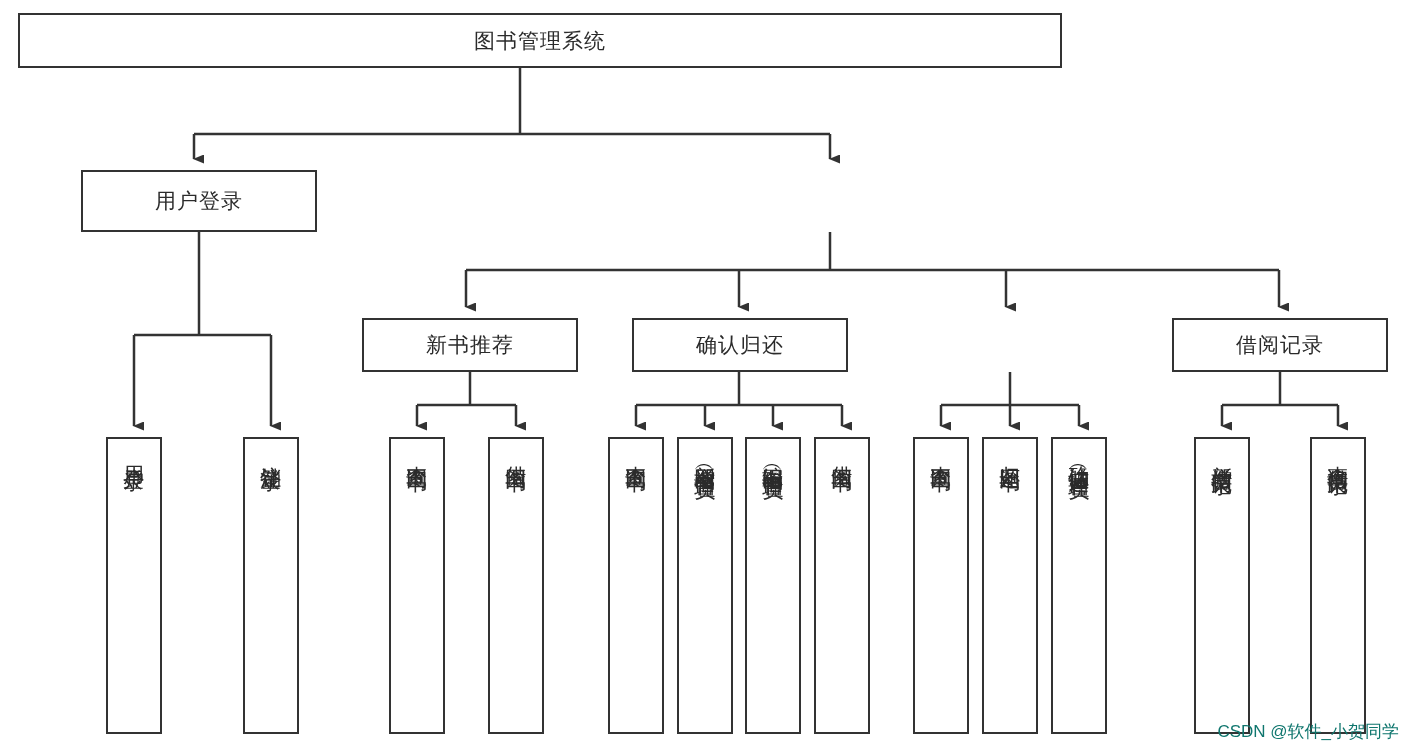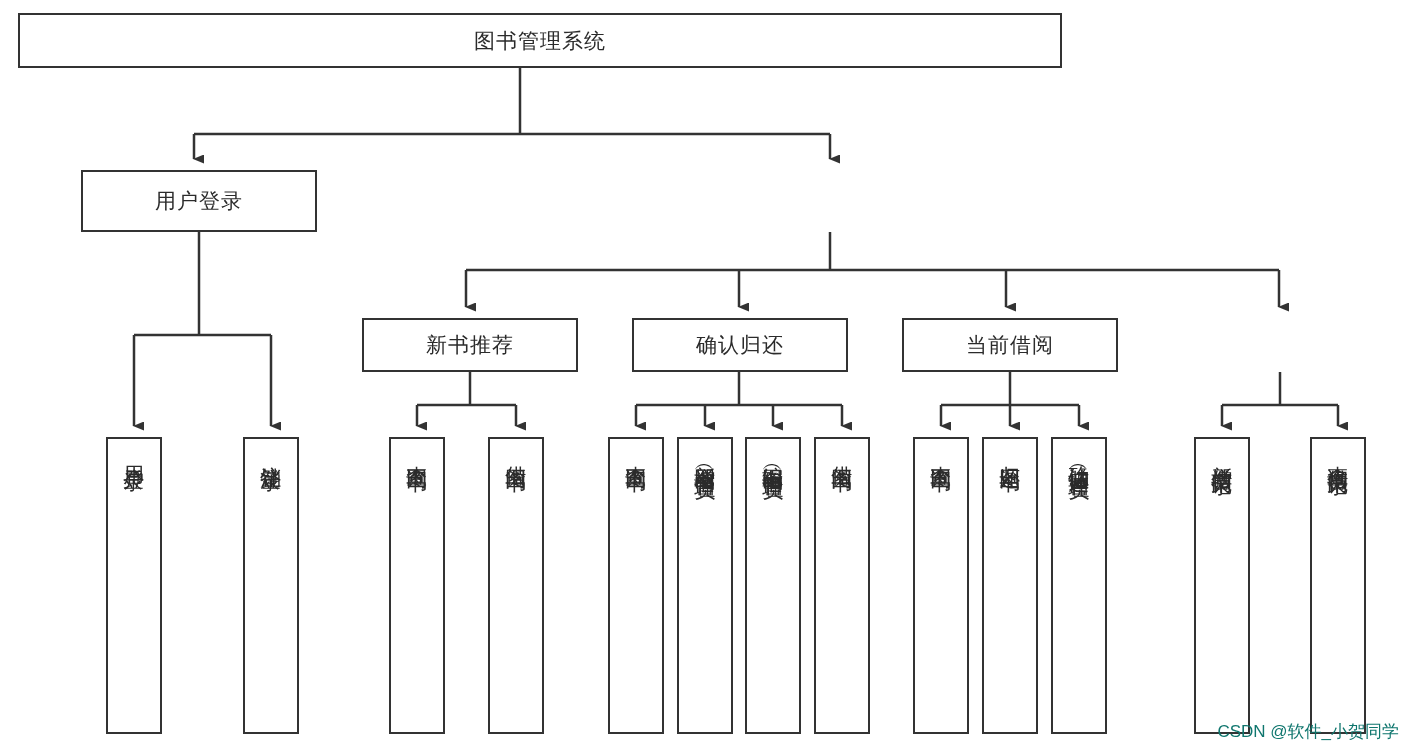--- a/index.html
+++ b/index.html
@@ -121,22 +121,22 @@
   <div class="node horiz" style="left:81px; top:170px; width:236px; height:62px;">
     <span>用户登录</span>
   </div>
 
   <div class="node horiz" style="left:362px; top:318px; width:216px; height:54px;">
     <span>新书推荐</span>
   </div>
   <div class="node horiz" style="left:632px; top:318px; width:216px; height:54px;">
     <span>确认归还</span>
   </div>
-  <div class="node horiz" style="left:902px; top:318px; width:216px; height:54px;">
-    <span>当前借阅</span>
+  <div class="node horiz" style="left:1172px; top:318px; width:216px; height:54px;">
+    <span>借阅记录</span>
   </div>
 
   <div class="node vert" style="left:106px; top:437px; width:56px; height:297px;">
     <span class="vtext">用户登录</span>
   </div>
   <div class="node vert" style="left:243px; top:437px; width:56px; height:297px;">
     <span class="vtext">注销登录</span>
   </div>
 
   <div class="node vert" style="left:389px; top:437px; width:56px; height:297px;">

